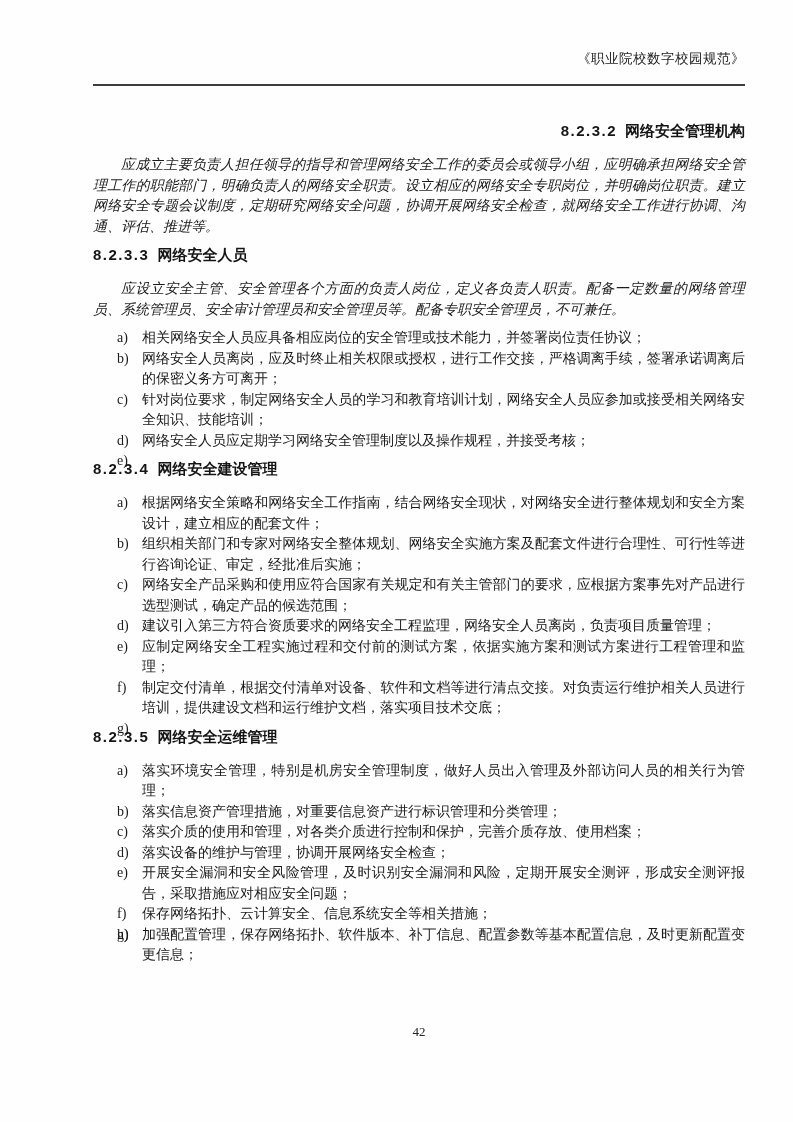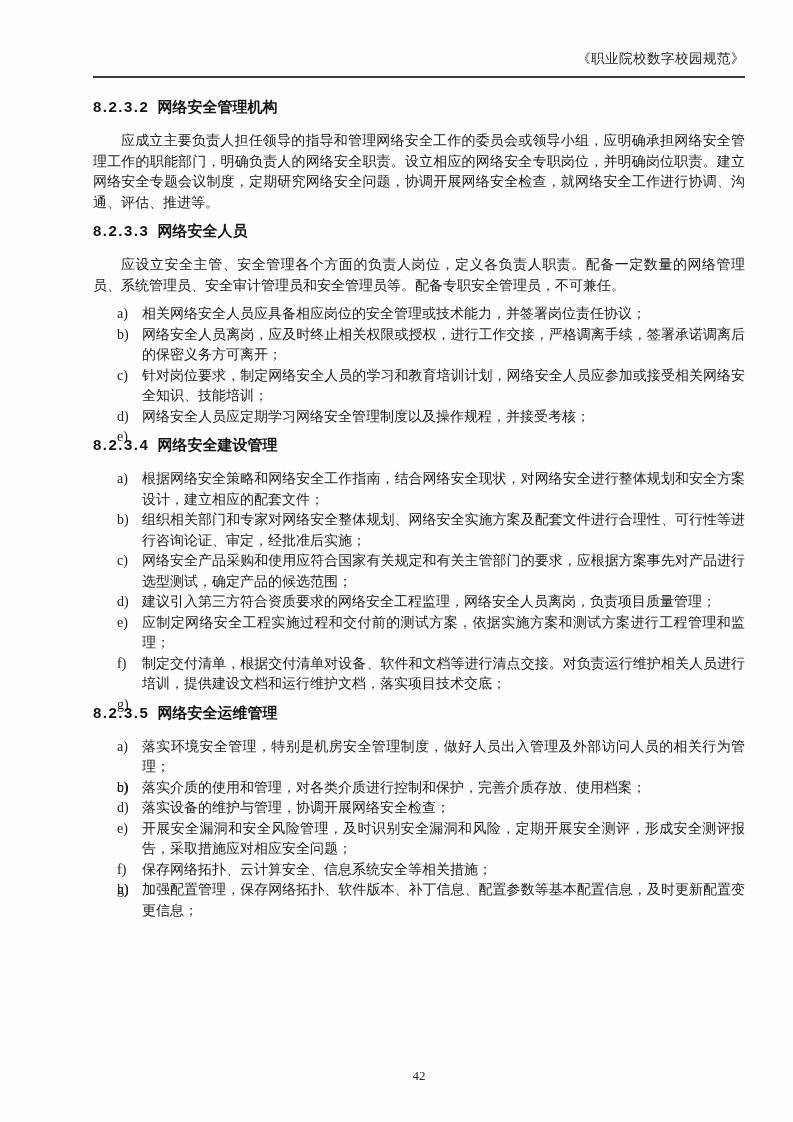--- a/index.html
+++ b/index.html
@@ -13,61 +13,62 @@
     box-sizing: border-box;
     padding: 50px 48px 0 93px;
     font-family: "Liberation Serif", "DejaVu Serif", serif;
     font-size: 14px;
     overflow: hidden;
   }
   .header {
     text-align: right;
     font-size: 13.5px;
     letter-spacing: 0.5px;
-    padding-bottom: 8px;
+    padding-bottom: 16px;
     border-bottom: 2px solid #3d3d3d;
     color: #222;
   }
   .sec-h {
     margin: 9px 0 14px 0;
     padding: 0;
     font-family: "Liberation Sans", "DejaVu Sans", sans-serif;
     font-size: 15px;
     font-weight: bold;
     color: #151515;
   }
-  .content > section:first-child .sec-h { margin-top: 20px; }
+  .content > section:first-child .sec-h { margin-top: 36px; text-align: right; }
   .sec-num {
     letter-spacing: 1.5px;
     margin-right: 8px;
     font-weight: bold;
   }
   .par {
     margin: 0;
     text-indent: 2em;
     line-height: 20.5px;
     text-align: justify;
+    font-style: italic;
   }
   .list { margin: 0; padding: 0; }
   .par + .list { margin-top: 8px; }
   .li {
     position: relative;
     padding-left: 49px;
     line-height: 20.5px;
     text-align: justify;
   }
   .marker {
     position: absolute;
     left: 24px;
     top: 0;
     font-style: normal;
   }
   .footer {
     position: absolute;
-    top: 1068px;
+    top: 1024px;
     left: 93px;
     width: 652px;
     text-align: center;
     font-size: 13px;
     color: #222;
   }
 </style>
 </head>
 <body>
 
@@ -114,21 +115,21 @@
         <div class="li"><span class="marker">g)</span></div>
       </div>
     </section>
 
     <section>
       <h3 class="sec-h">
         <span class="sec-num">8.2.3.5</span><span>网络安全运维管理</span>
       </h3>
       <div class="list">
         <div class="li"><span class="marker">a)</span><span>落实环境安全管理，特别是机房安全管理制度，做好人员出入管理及外部访问人员的相关行为管理；</span></div>
-        <div class="li"><span class="marker">b)</span></div>
+        <div class="li"><span class="marker">b)</span><span>落实信息资产管理措施，对重要信息资产进行标识管理和分类管理；</span></div>
         <div class="li"><span class="marker">c)</span><span>落实介质的使用和管理，对各类介质进行控制和保护，完善介质存放、使用档案；</span></div>
         <div class="li"><span class="marker">d)</span><span>落实设备的维护与管理，协调开展网络安全检查；</span></div>
         <div class="li"><span class="marker">e)</span><span>开展安全漏洞和安全风险管理，及时识别安全漏洞和风险，定期开展安全测评，形成安全测评报告，采取措施应对相应安全问题；</span></div>
         <div class="li"><span class="marker">f)</span><span>保存网络拓扑、云计算安全、信息系统安全等相关措施；</span></div>
         <div class="li"><span class="marker">g)</span></div>
         <div class="li"><span class="marker">h)</span><span>加强配置管理，保存网络拓扑、软件版本、补丁信息、配置参数等基本配置信息，及时更新配置变更信息；</span></div>
       </div>
     </section>
 
   </div>

